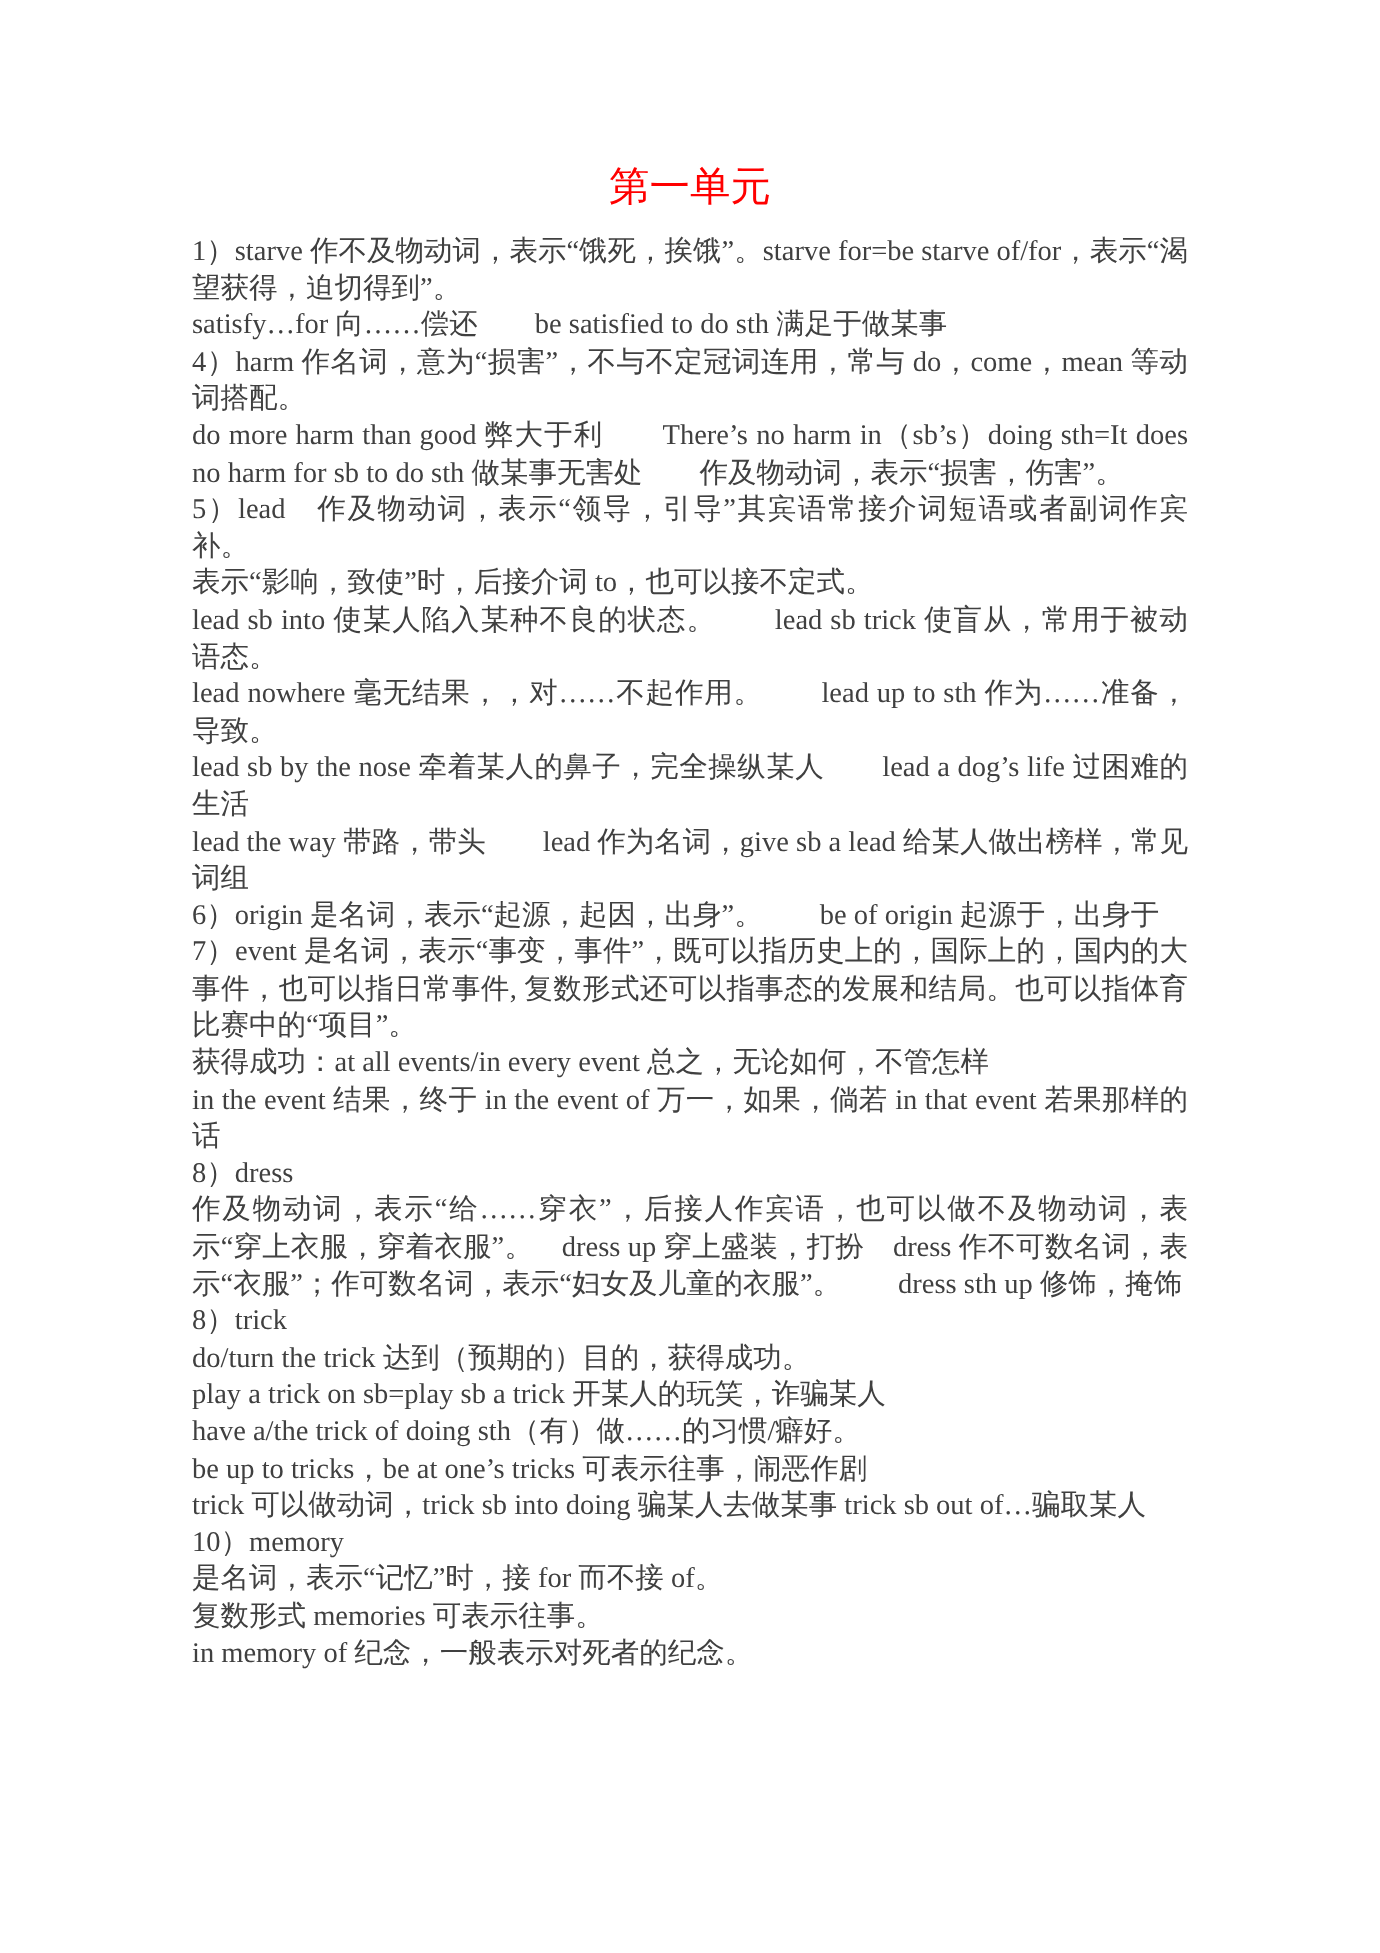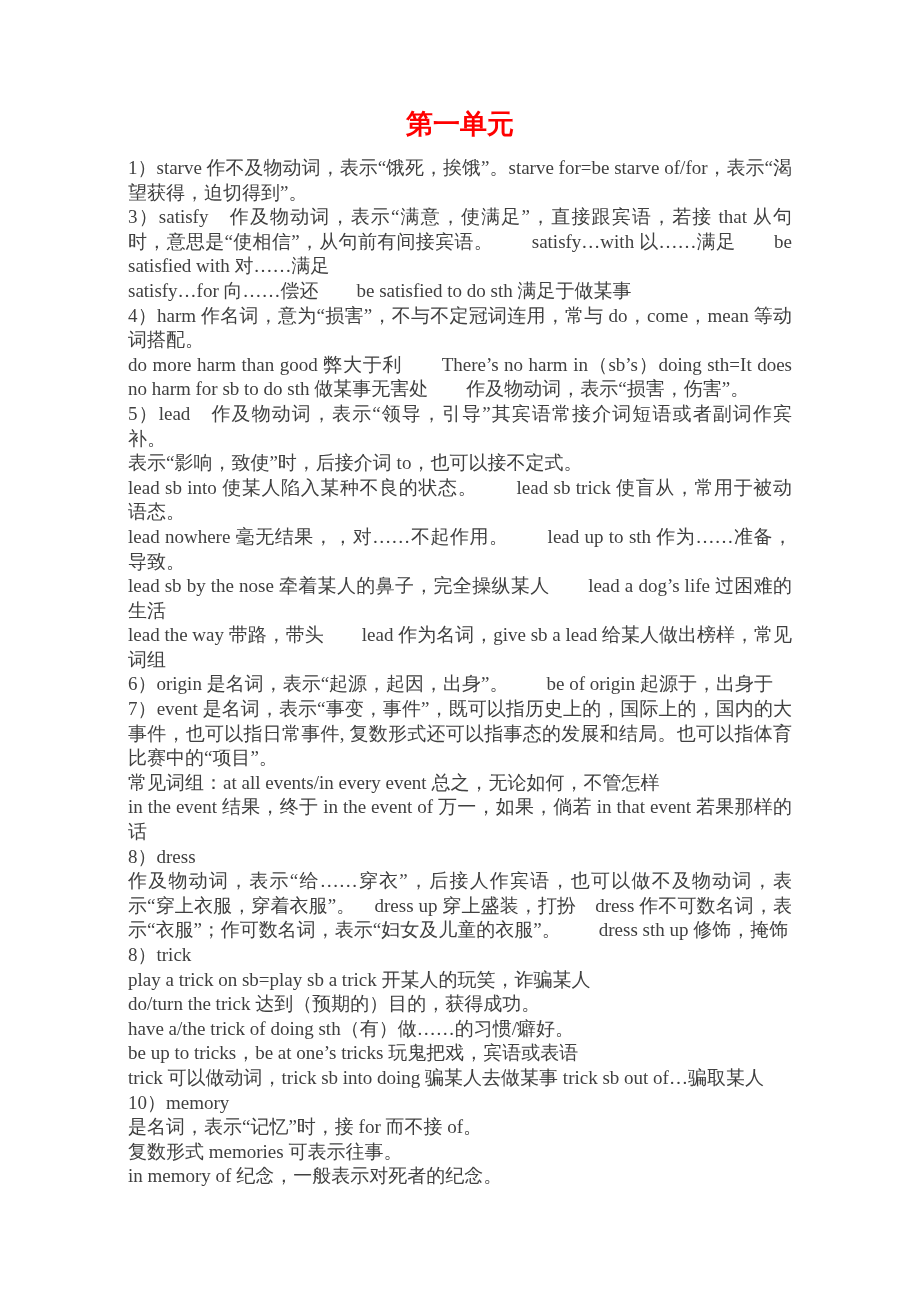--- a/index.html
+++ b/index.html
@@ -17,21 +17,21 @@
     box-sizing: border-box;
     width: 920px;
     height: 1302px;
     padding: 106px 128px 0 128px;
     background: #ffffff;
   }
   .doc-title {
     margin: 0 0 14px 0;
     font-size: 27px;
     line-height: 36px;
-    font-weight: bold;
+    font-weight: normal;
     text-align: center;
     color: #ff0000;
     font-family: "Liberation Serif", "DejaVu Serif", serif;
   }
   .doc-body {
     color: #1f1f1f;
   }
   .para {
     margin: 0;
     font-size: 19px;
@@ -42,40 +42,39 @@
     color: #404040;
   }
 </style>
 </head>
 <body style="background: rgb(255, 255, 255);">
 
 <main class="page">
   <h1 class="doc-title" style="color: rgb(255, 0, 0);">第一单元</h1>
   <section class="doc-body">
       <p class="para">1）starve 作不及物动词，表示“饿死，挨饿”。starve for=be starve of/for，表示“渴望获得，迫切得到”。</p>
-      <p class="para">3）satisfy　作及物动词，表示“满意，使满足”，直接跟宾语，若接 that 从句时，意思是“使相信”，从句前有间接宾语。　　satisfy…with 以……满足　　be satisfied with 对……满足</p>
       <p class="para">satisfy…for 向……偿还　　be satisfied to do sth 满足于做某事</p>
       <p class="para">4）harm 作名词，意为“损害”，不与不定冠词连用，常与 do，come，mean 等动词搭配。</p>
       <p class="para">do more harm than good 弊大于利　　There’s no harm in（sb’s）doing sth=It does no harm for sb to do sth 做某事无害处　　作及物动词，表示“损害，伤害”。</p>
       <p class="para">5）lead　作及物动词，表示“领导，引导”其宾语常接介词短语或者副词作宾补。</p>
       <p class="para">表示“影响，致使”时，后接介词 to，也可以接不定式。</p>
       <p class="para">lead sb into 使某人陷入某种不良的状态。　　lead sb trick 使盲从，常用于被动语态。</p>
       <p class="para">lead nowhere 毫无结果，，对……不起作用。　　lead up to sth 作为……准备，导致。</p>
       <p class="para">lead sb by the nose 牵着某人的鼻子，完全操纵某人　　lead a dog’s life 过困难的生活</p>
       <p class="para">lead the way 带路，带头　　lead 作为名词，give sb a lead 给某人做出榜样，常见词组</p>
       <p class="para">6）origin 是名词，表示“起源，起因，出身”。　　be of origin 起源于，出身于</p>
       <p class="para">7）event 是名词，表示“事变，事件”，既可以指历史上的，国际上的，国内的大事件，也可以指日常事件, 复数形式还可以指事态的发展和结局。也可以指体育比赛中的“项目”。</p>
-      <p class="para">常见词组：at all events/in every event 总之，无论如何，不管怎样</p>
+      <p class="para">获得成功：at all events/in every event 总之，无论如何，不管怎样</p>
       <p class="para">in the event 结果，终于 in the event of 万一，如果，倘若 in that event 若果那样的话</p>
       <p class="para">8）dress</p>
       <p class="para">作及物动词，表示“给……穿衣”，后接人作宾语，也可以做不及物动词，表示“穿上衣服，穿着衣服”。　dress up 穿上盛装，打扮　dress 作不可数名词，表示“衣服”；作可数名词，表示“妇女及儿童的衣服”。　　dress sth up 修饰，掩饰</p>
       <p class="para">8）trick</p>
+      <p class="para">do/turn the trick 达到（预期的）目的，获得成功。</p>
       <p class="para">play a trick on sb=play sb a trick 开某人的玩笑，诈骗某人</p>
-      <p class="para">do/turn the trick 达到（预期的）目的，获得成功。</p>
       <p class="para">have a/the trick of doing sth（有）做……的习惯/癖好。</p>
-      <p class="para">be up to tricks，be at one’s tricks 玩鬼把戏，宾语或表语</p>
+      <p class="para">be up to tricks，be at one’s tricks 可表示往事，闹恶作剧</p>
       <p class="para">trick 可以做动词，trick sb into doing 骗某人去做某事 trick sb out of…骗取某人</p>
       <p class="para">10）memory</p>
       <p class="para">是名词，表示“记忆”时，接 for 而不接 of。</p>
       <p class="para">复数形式 memories 可表示往事。</p>
       <p class="para">in memory of 纪念，一般表示对死者的纪念。</p>
     </section>
 </main>
 
 </body></html>

